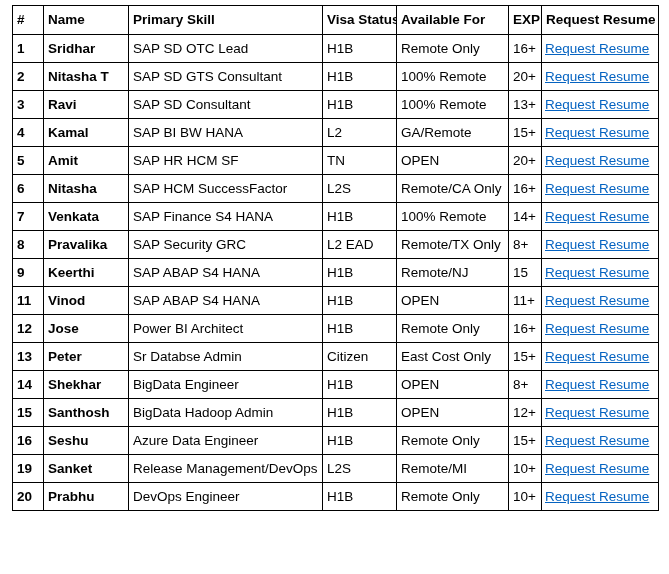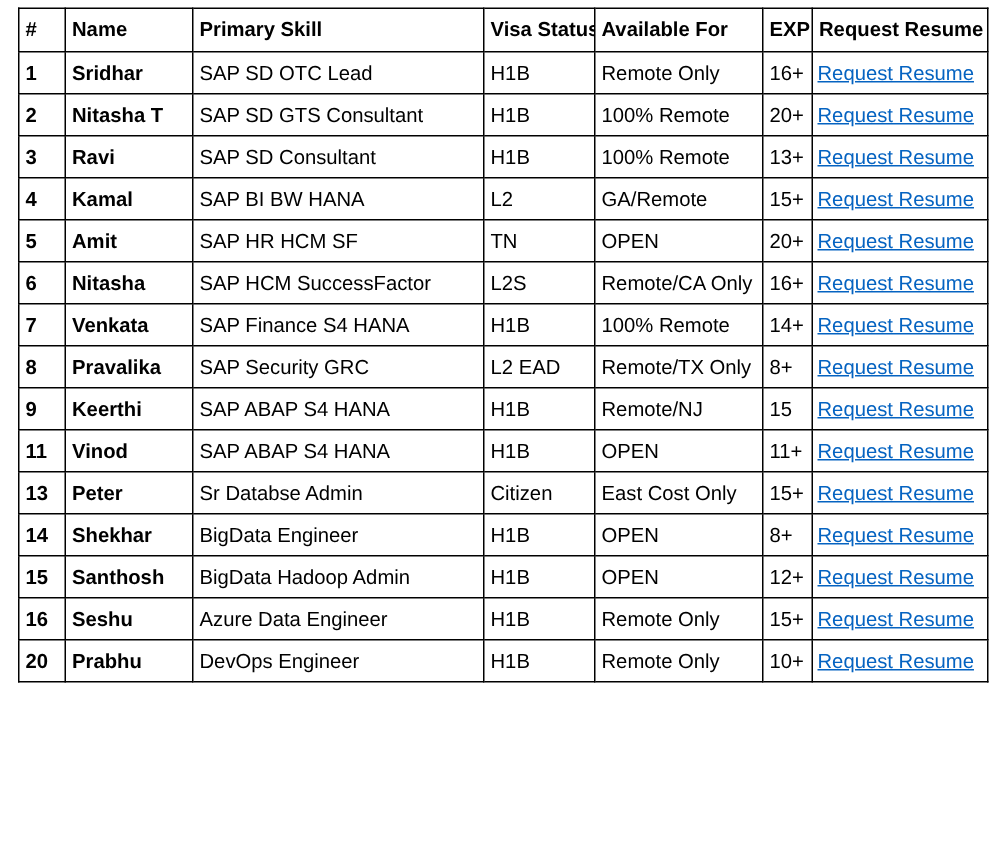--- a/index.html
+++ b/index.html
@@ -177,20 +177,29 @@
         <tr>
           <td class="cell-num">11</td>
           <td class="cell-name">Vinod</td>
           <td class="cell-skill">SAP ABAP S4 HANA</td>
           <td class="cell-visa">H1B</td>
           <td class="cell-avail">OPEN</td>
           <td class="cell-exp">11+</td>
           <td class="cell-req"><a class="resume-link" href="#">Request Resume</a></td>
         </tr>
         <tr>
+          <td class="cell-num">12</td>
+          <td class="cell-name">Jose</td>
+          <td class="cell-skill">Power BI Architect</td>
+          <td class="cell-visa">H1B</td>
+          <td class="cell-avail">Remote Only</td>
+          <td class="cell-exp">16+</td>
+          <td class="cell-req"><a class="resume-link" href="#">Request Resume</a></td>
+        </tr>
+        <tr>
           <td class="cell-num">13</td>
           <td class="cell-name">Peter</td>
           <td class="cell-skill">Sr Databse Admin</td>
           <td class="cell-visa">Citizen</td>
           <td class="cell-avail">East Cost Only</td>
           <td class="cell-exp">15+</td>
           <td class="cell-req"><a class="resume-link" href="#">Request Resume</a></td>
         </tr>
         <tr>
           <td class="cell-num">14</td>
@@ -213,20 +222,29 @@
         <tr>
           <td class="cell-num">16</td>
           <td class="cell-name">Seshu</td>
           <td class="cell-skill">Azure Data Engineer</td>
           <td class="cell-visa">H1B</td>
           <td class="cell-avail">Remote Only</td>
           <td class="cell-exp">15+</td>
           <td class="cell-req"><a class="resume-link" href="#">Request Resume</a></td>
         </tr>
         <tr>
+          <td class="cell-num">19</td>
+          <td class="cell-name">Sanket</td>
+          <td class="cell-skill">Release Management/DevOps</td>
+          <td class="cell-visa">L2S</td>
+          <td class="cell-avail">Remote/MI</td>
+          <td class="cell-exp">10+</td>
+          <td class="cell-req"><a class="resume-link" href="#">Request Resume</a></td>
+        </tr>
+        <tr>
           <td class="cell-num">20</td>
           <td class="cell-name">Prabhu</td>
           <td class="cell-skill">DevOps Engineer</td>
           <td class="cell-visa">H1B</td>
           <td class="cell-avail">Remote Only</td>
           <td class="cell-exp">10+</td>
           <td class="cell-req"><a class="resume-link" href="#">Request Resume</a></td>
         </tr>
       </tbody>
   </table>

